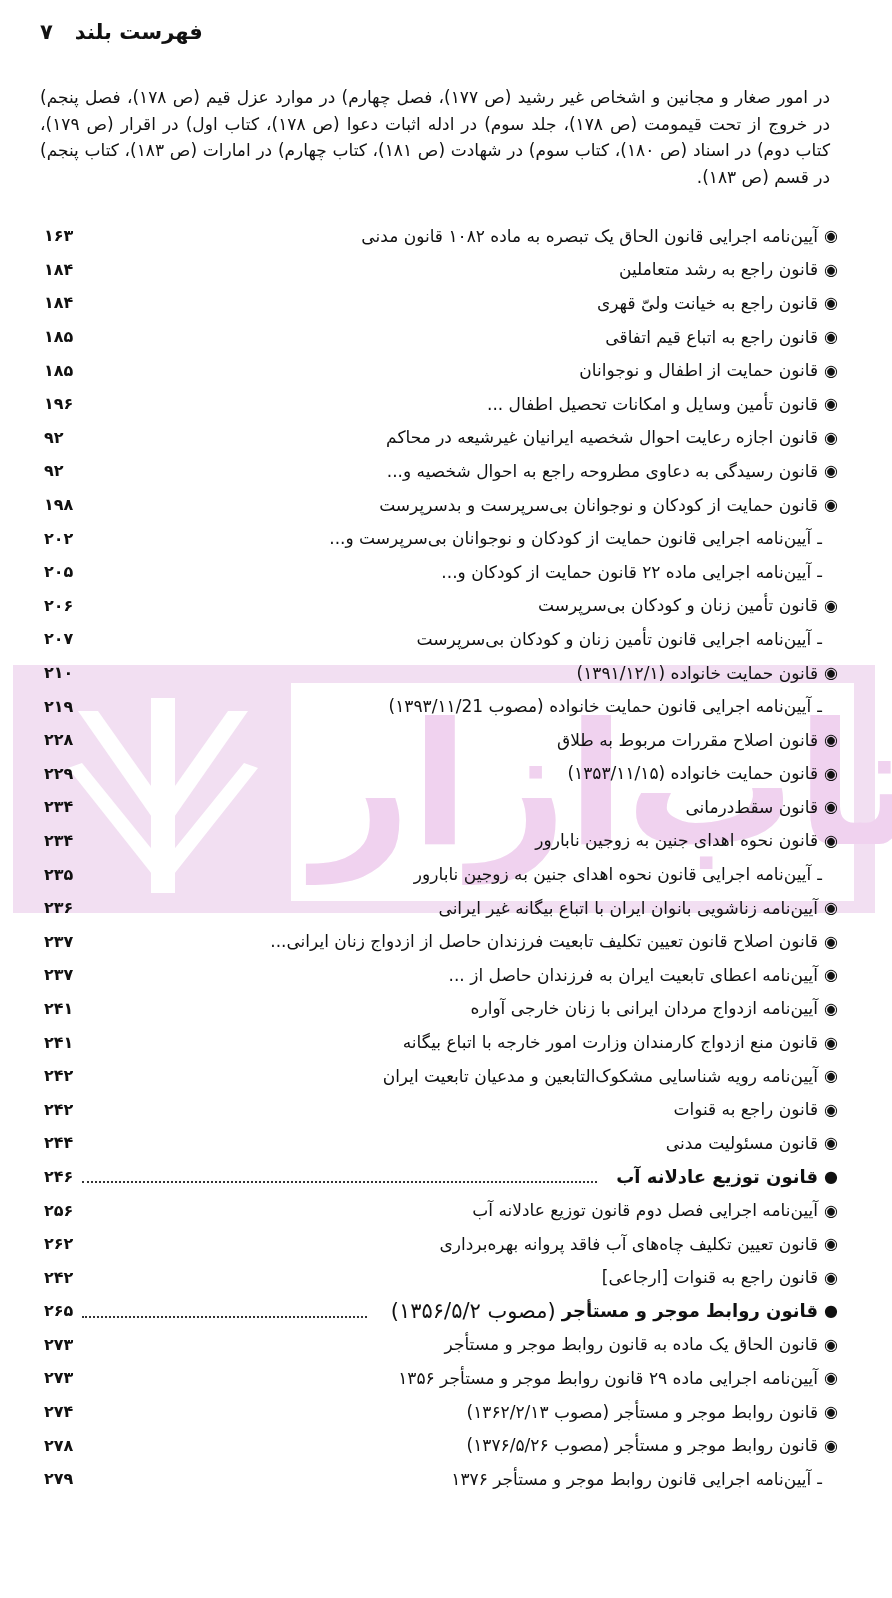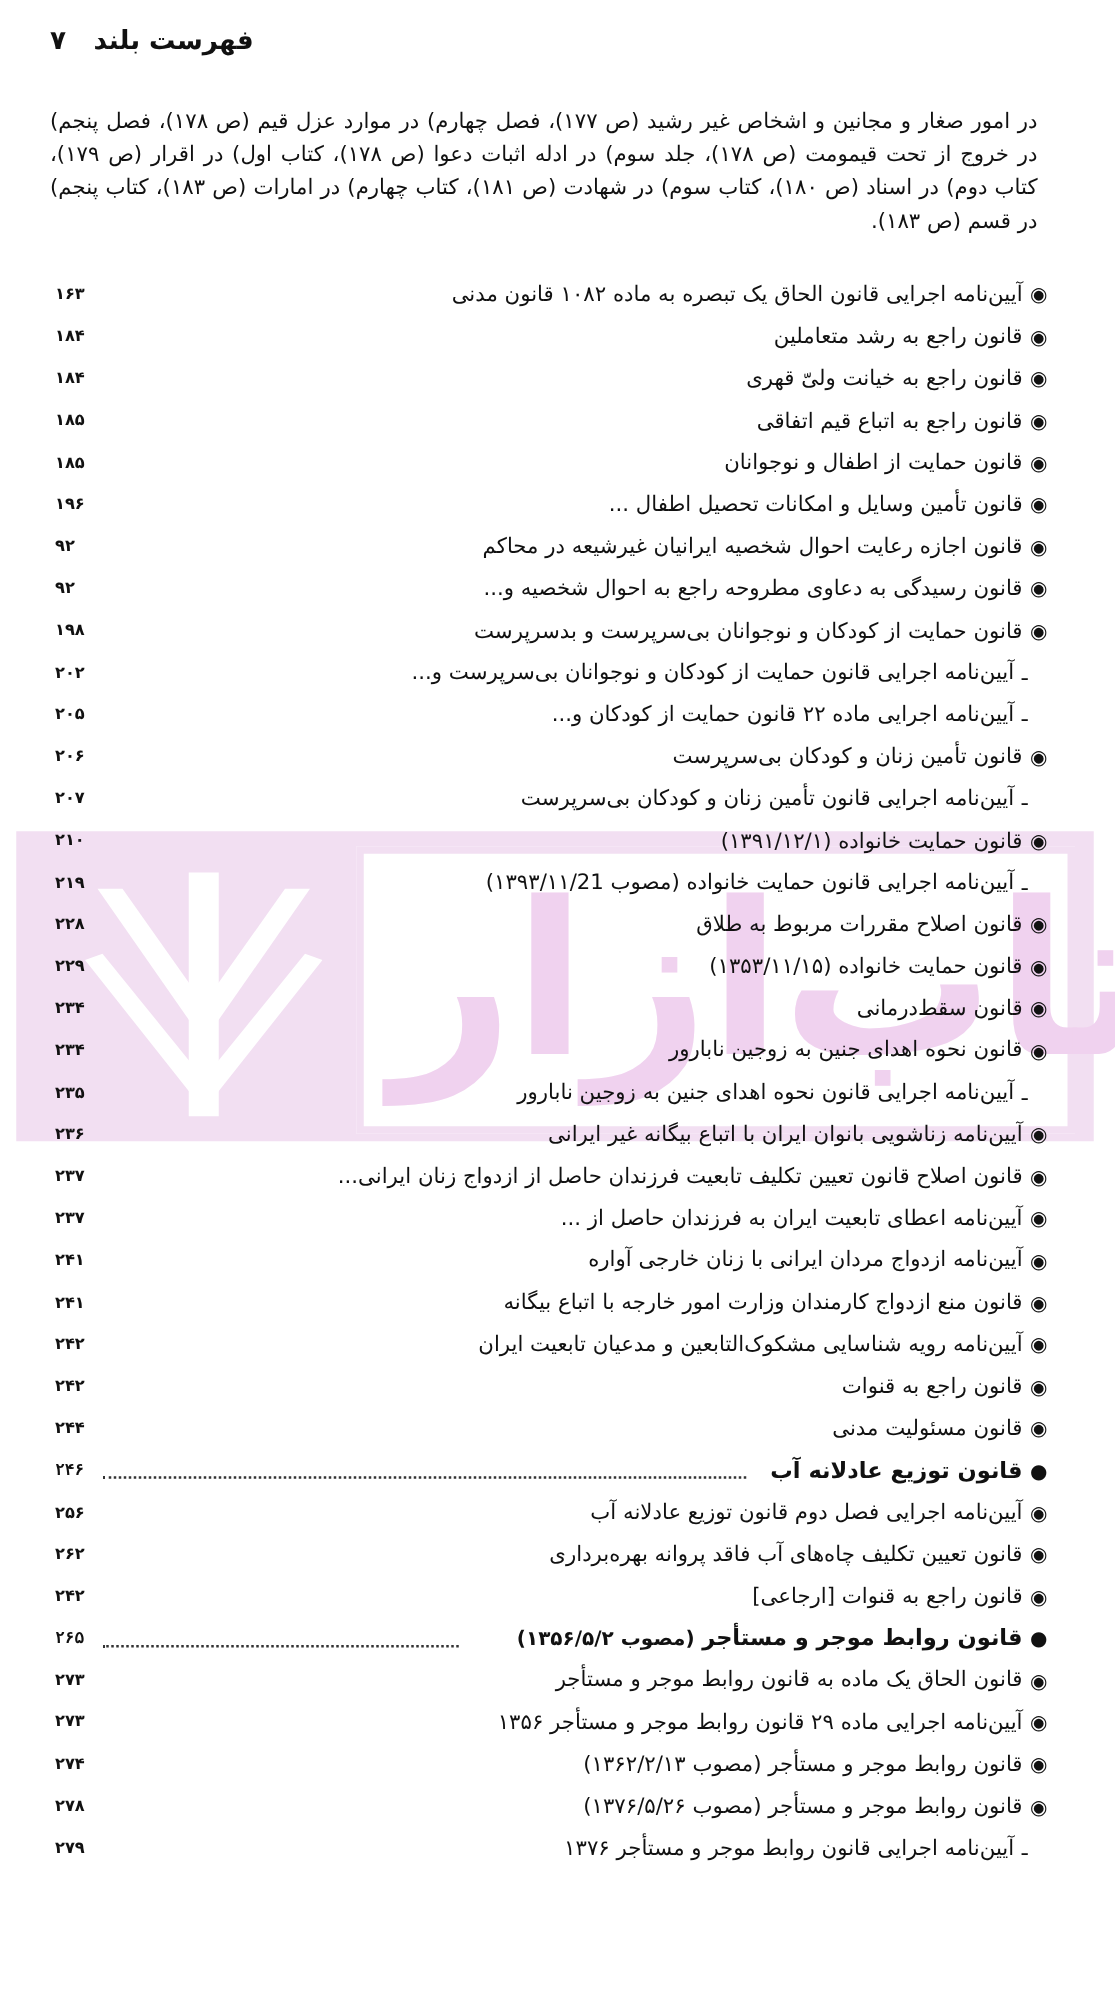--- a/index.html
+++ b/index.html
@@ -35,30 +35,30 @@
     .row {
       position: relative; height: 33.6px; direction: rtl;
       display: flex; align-items: center;
     }
     .row .title {
       position: absolute; right: 54px; font-size: 17px; white-space: nowrap;
       display: flex; align-items: center; gap: 6px;
     }
     .row.sub .title { right: 70px; }
     .row .page {
-      position: absolute; left: 44px; font-size: 13px; font-weight: bold; direction: rtl;
+      position: absolute; left: 44px; font-size: 16px; font-weight: bold; direction: rtl;
     }
     .row.major .title { font-weight: bold; font-size: 18px; }
-    .row.major .page { left: 44px; font-family: Liberation Mono, monospace; }
+    .row.major .page { left: 44px; }
     .row .leader {
       position: absolute; left: 82px; height: 2px; bottom: 10px;
       border-bottom: 2px dotted #333;
     }
     .bullet { font-size: 16px; }
-    .normal-part { font-weight: bold; font-size: 16px; }
+    .normal-part { font-weight: normal; font-size: 21px; }
   </style>
 </head>
 <body>
 
 <div class="watermark">
   <svg class="tree" width="190" height="212" viewBox="0 0 190 212">
     <g fill="#ffffff">
       <rect x="83" y="15" width="24" height="195"></rect>
       <polygon points="10,28 30,28 95,120 95,150"></polygon>
       <polygon points="180,28 160,28 95,120 95,150"></polygon>

